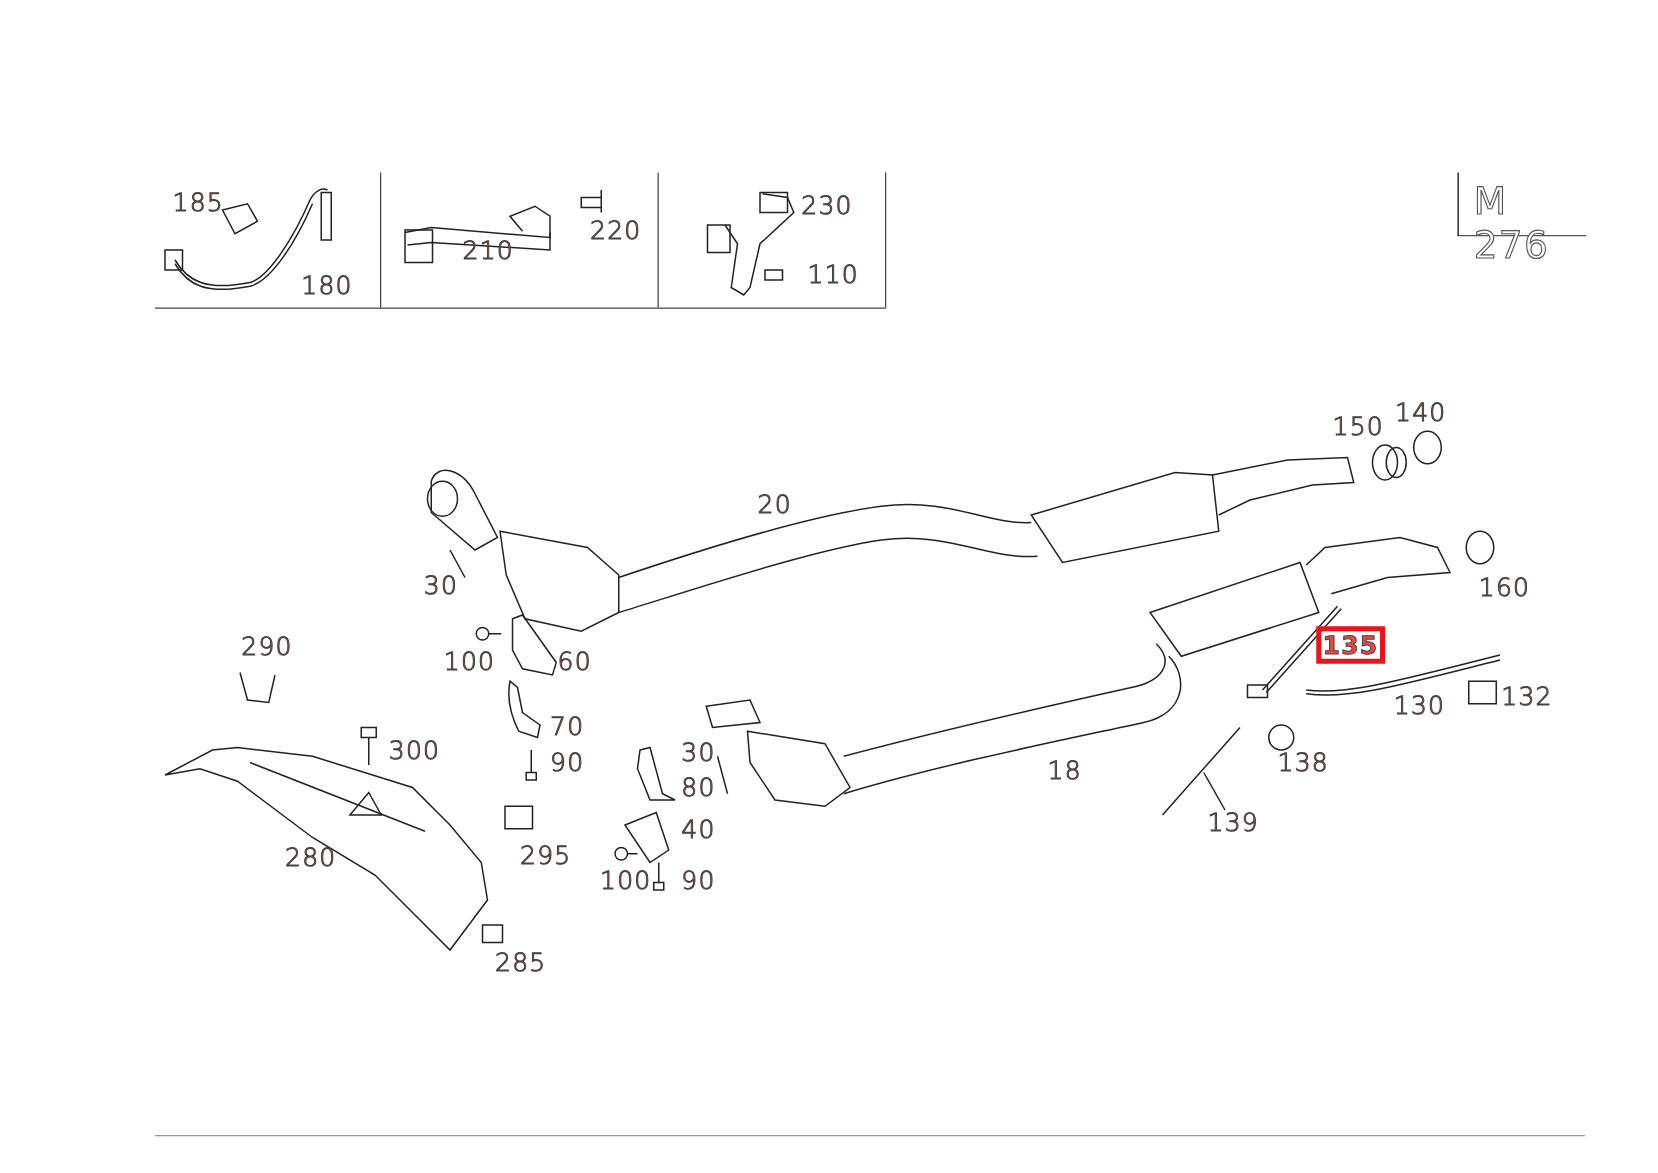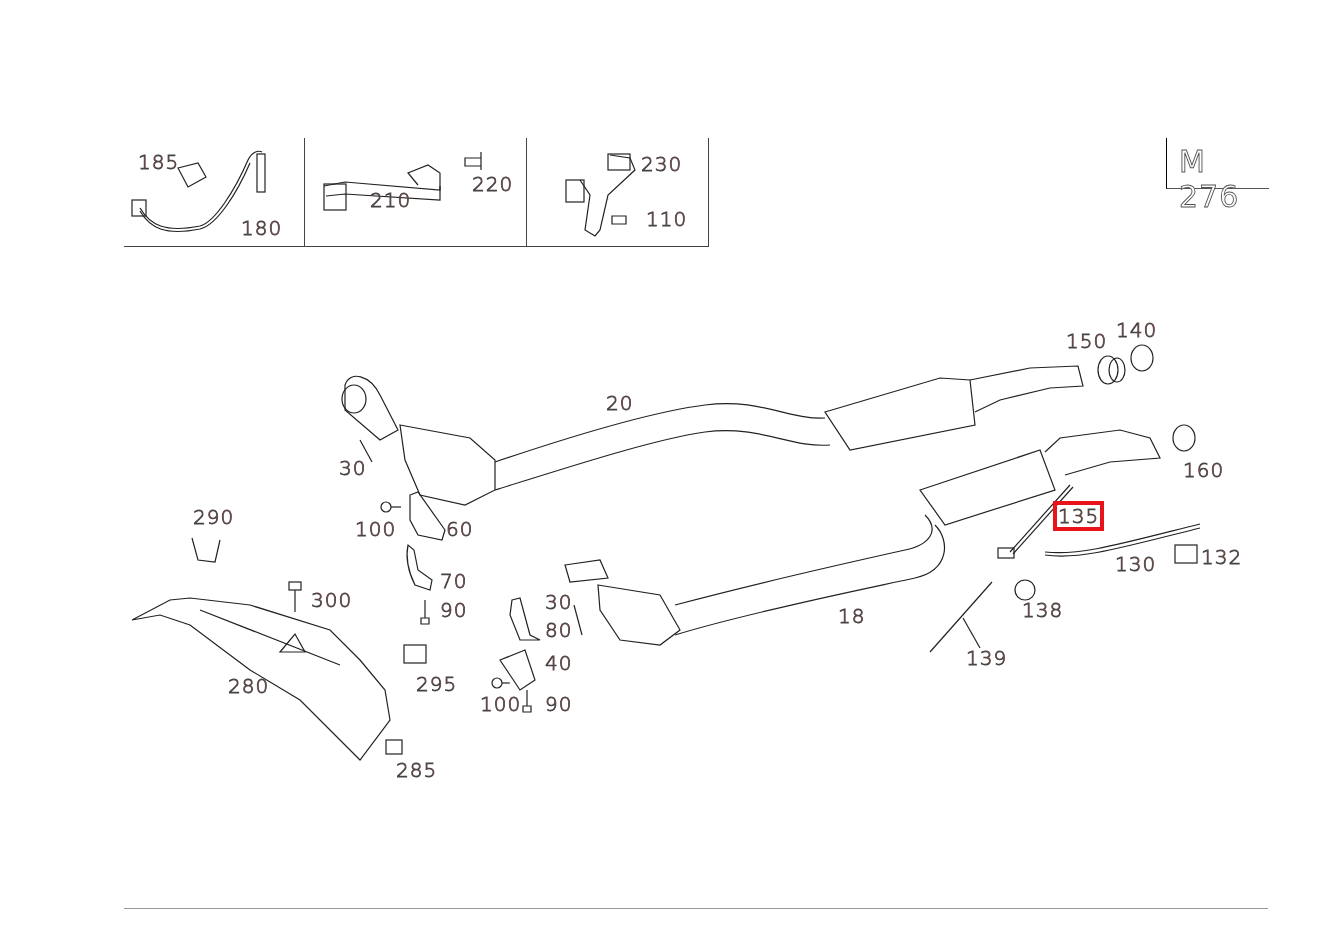--- a/index.html
+++ b/index.html
@@ -1,21 +1,21 @@
 <!DOCTYPE html>
 <html><head>
 <meta charset="utf-8">
 <style>
   html, body { margin:0; padding:0; background:#ffffff; }
   body { width:1326px; height:938px; position:relative; overflow:hidden; font-family:"DejaVu Sans", sans-serif; }
   .canvas { position:absolute; left:0; top:0; width:1326px; height:938px; }
   svg.drawing { position:absolute; left:0; top:0; }
   .lbl { position:absolute; font-family:"DejaVu Sans", sans-serif; font-size:20px; font-weight:300; color:#ef4444;
          -webkit-text-stroke:0.8px #444; letter-spacing:1px; line-height:20px; white-space:nowrap; cursor:pointer; }
-  .lbl.hl { outline:4px solid #e8141a; outline-offset:1px; }
+  .lbl.hl { outline:4px solid #e8141a; outline-offset:1px;font-weight:bold; }
   .model { position:absolute; left:1166px; top:138px; width:102px; height:50px; border-left:1px solid #000000; border-bottom:1px solid #555; }
   .model span { position:absolute; left:12px; top:6px; font-size:30px; color:#fff; -webkit-text-stroke:0.9px #555; font-family:"DejaVu Sans", sans-serif; letter-spacing:1px; }
   .inset { position:absolute; left:124px; top:138px; width:585px; height:108px; border-bottom:1px solid #444; }
   .inset .div1 { position:absolute; left:180px; top:0; width:1px; height:108px; background:#444; }
   .inset .div2 { position:absolute; left:402px; top:0; width:1px; height:108px; background:#444; }
   .inset .div3 { position:absolute; left:584px; top:0; width:1px; height:108px; background:#444; }
   .footer-rule { position:absolute; left:124px; top:908px; width:1144px; height:1px; background:#999; }
 </style>
 </head>
 <body>

